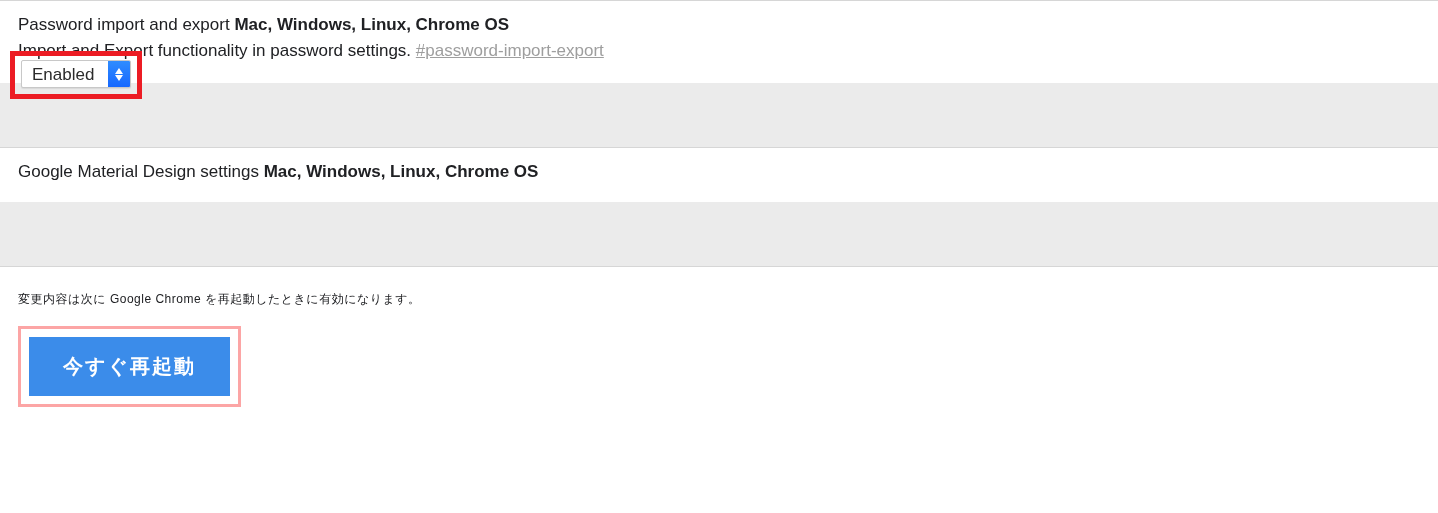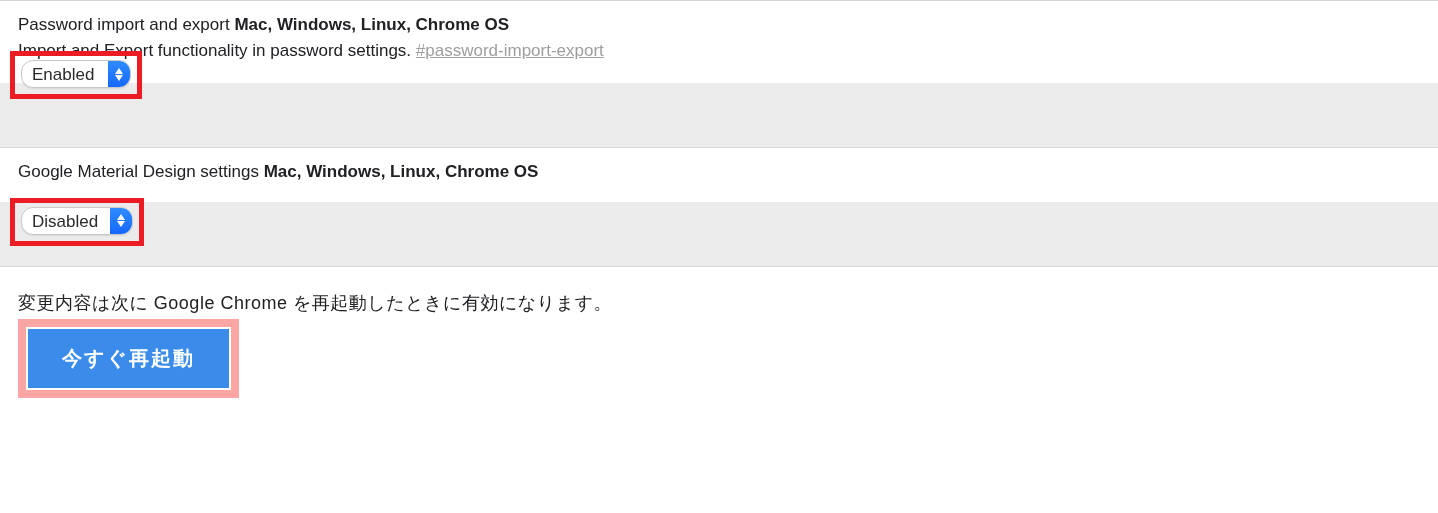--- a/index.html
+++ b/index.html
@@ -45,21 +45,21 @@
     padding: 4px 6px 6px 6px;
     display: inline-block;
   }
   .mac-select {
     display: inline-flex;
     align-items: stretch;
     height: 28px;
     font-size: 17px;
     background: #fff;
     border: 1px solid #c8c8c8;
-    border-radius: 12px;
+    border-radius: 2px;
     overflow: hidden;
     box-shadow: 0 1px 1px rgba(0,0,0,0.08);
     cursor: default;
   }
   .mac-select .label {
     padding: 2px 12px 0 10px;
     line-height: 24px;
     min-width: 86px;
     color: #2b2b2b;
   }
@@ -72,28 +72,28 @@
     justify-content: center;
     gap: 1px;
   }
   .mac-select .arrows svg { display:block; }
 
   .restart-section {
     padding: 24px 18px 20px 18px;
     background: #fff;
   }
   .restart-msg {
-    font-size: 18px;
+    font-size: 12px;
     letter-spacing: 0.5px;
   }
   .restart-btn-wrap {
-    margin-top: 4px;
+    margin-top: 18px;
     display: inline-block;
-    border: 8px solid #fca5a5;
-    padding: 2px;
+    border: 3px solid #fca5a5;
+    padding: 8px;
   }
   .restart-btn {
     background: #3b8cea;
     color: #fff;
     font-size: 20px;
     font-weight: 700;
     border: none;
     padding: 16px 34px;
     letter-spacing: 2px;
     cursor: pointer;
@@ -134,35 +134,20 @@
 
 <div class="flag-spacer"></div>
 
 <div class="rule"></div>
 <div class="flag-row">
   <div>
     <span class="flag-title">Google Material Design settings</span>
     <span class="flag-platforms"> <span>Mac, Windows, Linux, Chrome OS</span></span>
   </div>
 
-  <div class="select-wrap">
-    <div class="highlight-box">
-      <div class="mac-select">
-        <span class="label">Disabled</span>
-        <span class="arrows">
-          <svg width="8" height="6" viewBox="0 0 8 6">
-              <path d="M4 0 L8 6 H0 Z" fill="#fff"></path>
-            </svg>
-          <svg width="8" height="6" viewBox="0 0 8 6">
-              <path d="M4 6 L0 0 H8 Z" fill="#fff"></path>
-            </svg>
-        </span>
-      </div>
-    </div>
-  </div>
 </div>
 
 <div class="flag-spacer"></div>
 <div class="rule"></div>
 
 <div class="restart-section">
   <div class="restart-msg">変更内容は次に Google Chrome を再起動したときに有効になります。</div>
   <div class="restart-btn-wrap">
     <button class="restart-btn">今すぐ再起動</button>
   </div>

